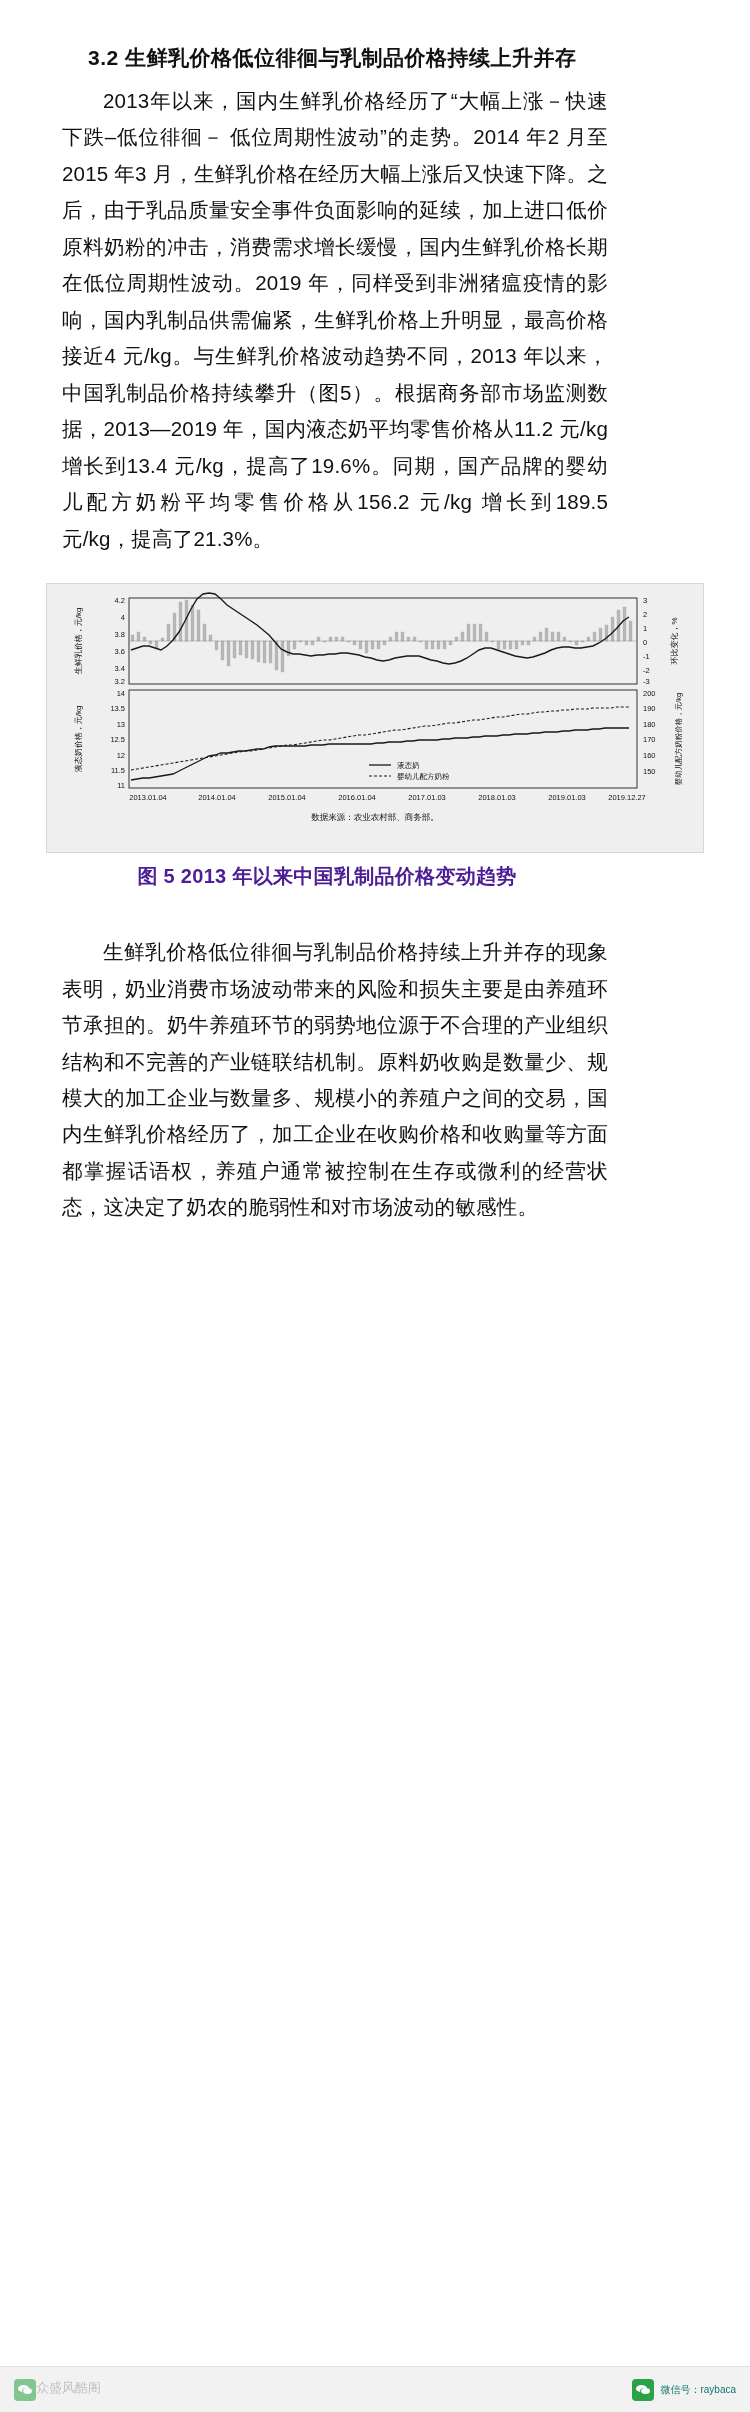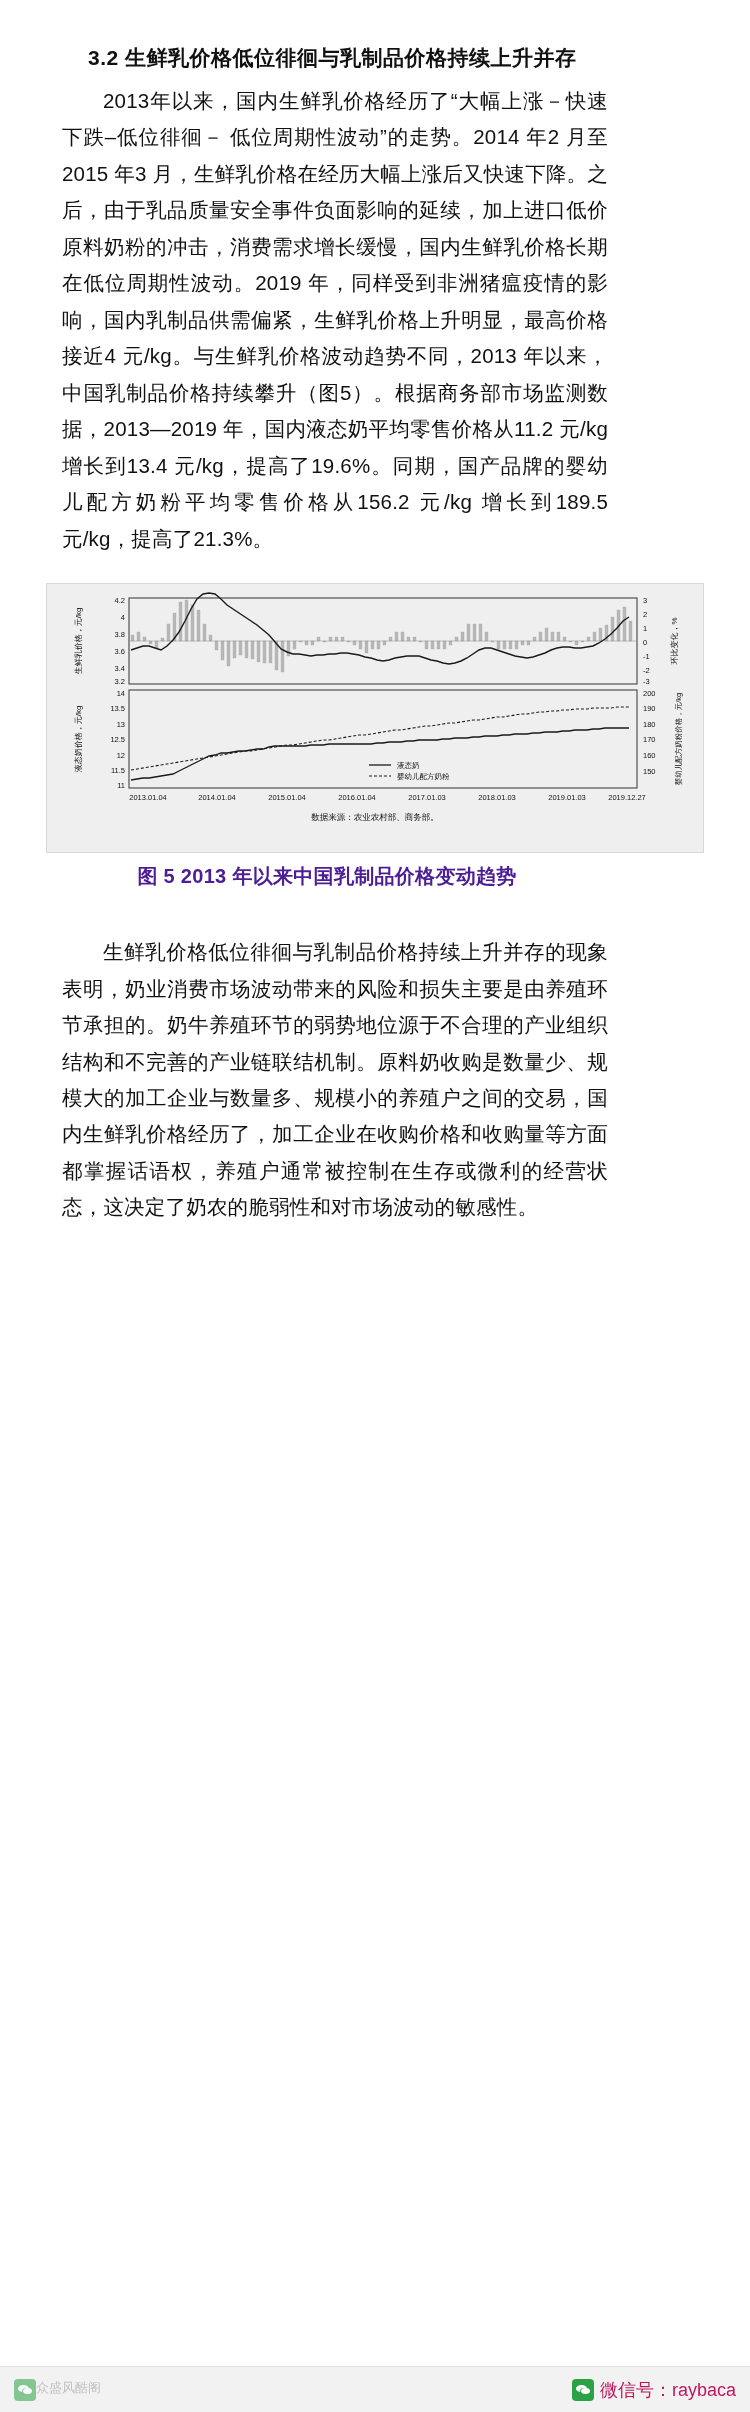--- a/index.html
+++ b/index.html
@@ -107,22 +107,22 @@
   .footer-left-text {
     font-size: 13px;
     color: #9a9a9a;
   }
   .footer-right {
     display: flex;
     align-items: center;
     gap: 6px;
   }
   .footer-right-text {
-    font-size: 18px;
-    color: #be185d;
+    font-size: 10px;
+    color: #0f766e;
   }
   .gap-md { height: 18px; }
   text { font-family: "Liberation Sans", sans-serif; }
 </style>
 </head>
 <body>
 
 <div class="page">
 
   <h2 class="heading">3.2 生鲜乳价格低位徘徊与乳制品价格持续上升并存</h2>

